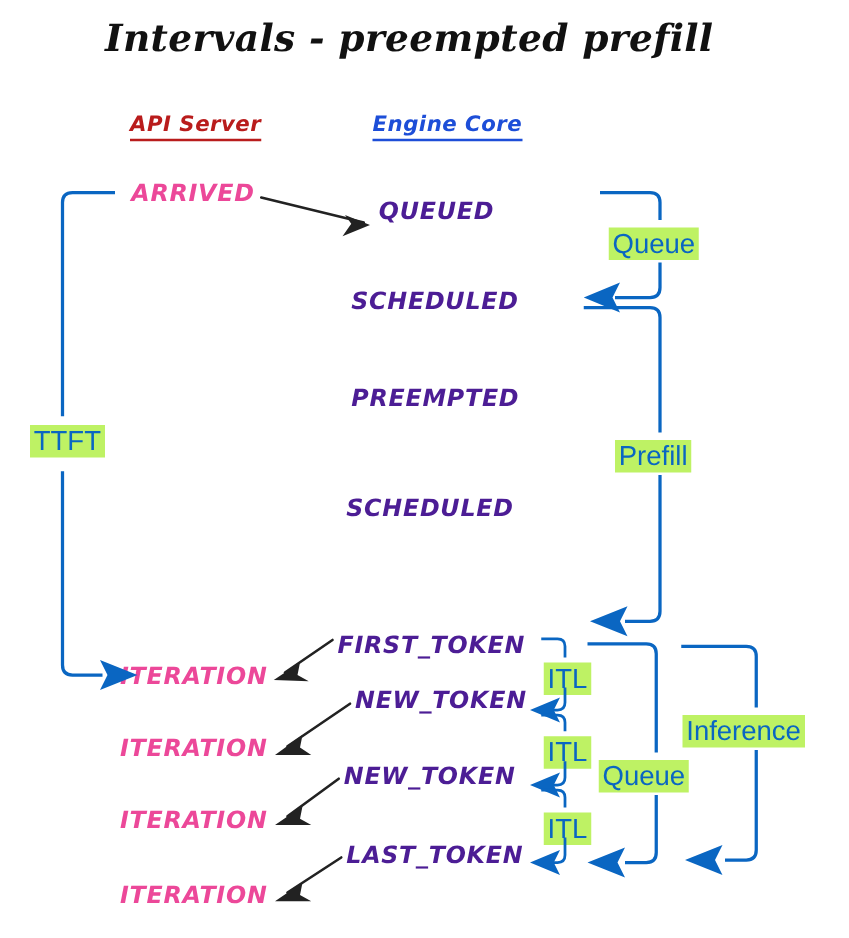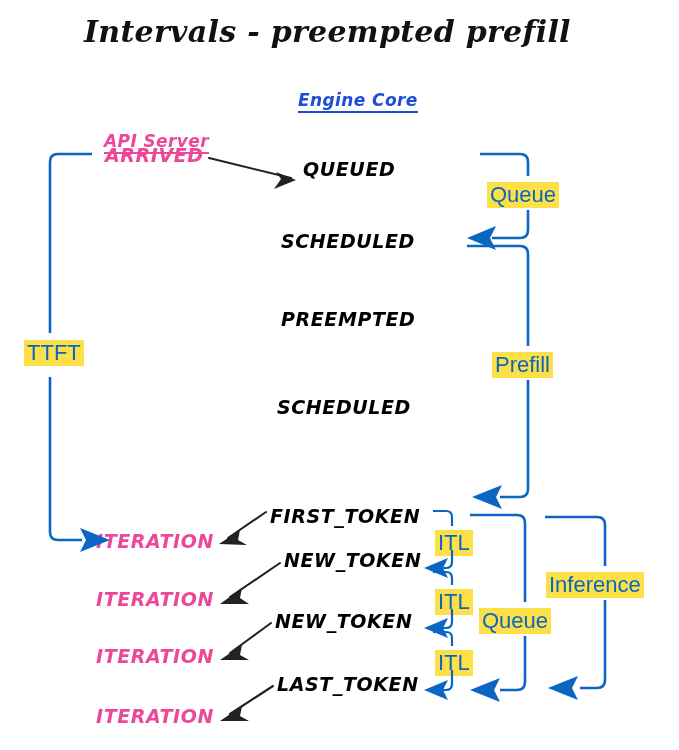--- a/index.html
+++ b/index.html
@@ -23,39 +23,39 @@
   }
 
   .colhead{
     font-family:"DejaVu Sans", sans-serif;
     font-style:italic;font-weight:700;
     font-size:17px;
     letter-spacing:.4px;
     border-bottom:2px solid currentColor;
     padding-bottom:1px;
   }
-  #head-api{left:104px;top:90px;color:#ec4899;margin-top:41px;}
+  #head-api{left:104px;top:90px;color:#b91c1c;}
   #head-engine{left:298px;top:90px;color:#1d4ed8;}
 
   .state{
     font-size:19px;
     font-family:"DejaVu Sans", sans-serif;
     font-style:italic;font-weight:700;
     letter-spacing:.6px;
   }
   .api-state{color:#ec4899;text-align:right;}
-  .engine-state{color:#000000;text-align:center;}
+  .engine-state{color:#4c1d95;text-align:center;}
 
   .blue-txt{
     position:absolute;
     color:#0A66C2;
     font-family:"Liberation Sans", sans-serif;
     font-size:22px;
     white-space:nowrap;
-    background:#fde047;
+    background:#bef264;
     padding:0 3px;
   }
   .blue-txt.small{font-size:22px;}
   svg{position:absolute;left:0;top:0;overflow:visible;}
   .blk{stroke:#222222;stroke-width:2.1;fill:none;stroke-linecap:round;}
   .blu{stroke:#0A66C2;stroke-width:2.6;fill:none;stroke-linecap:butt;stroke-linejoin:round;}
   .blu-thin{stroke:#0A66C2;stroke-width:2.2;fill:none;stroke-linejoin:round;}
   .bluefill{fill:#0A66C2;}
   .blkfill{fill:#222222;}
 </style>

